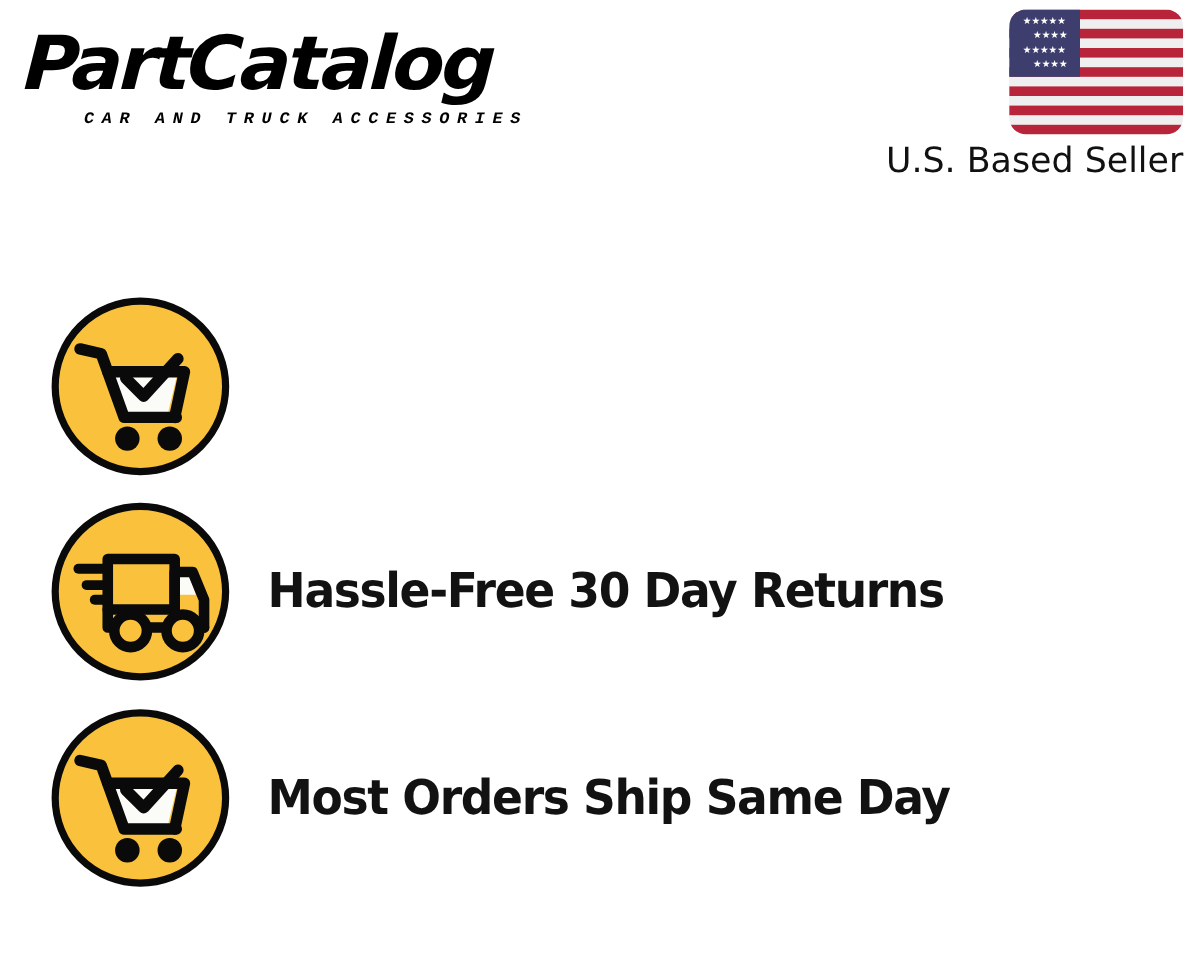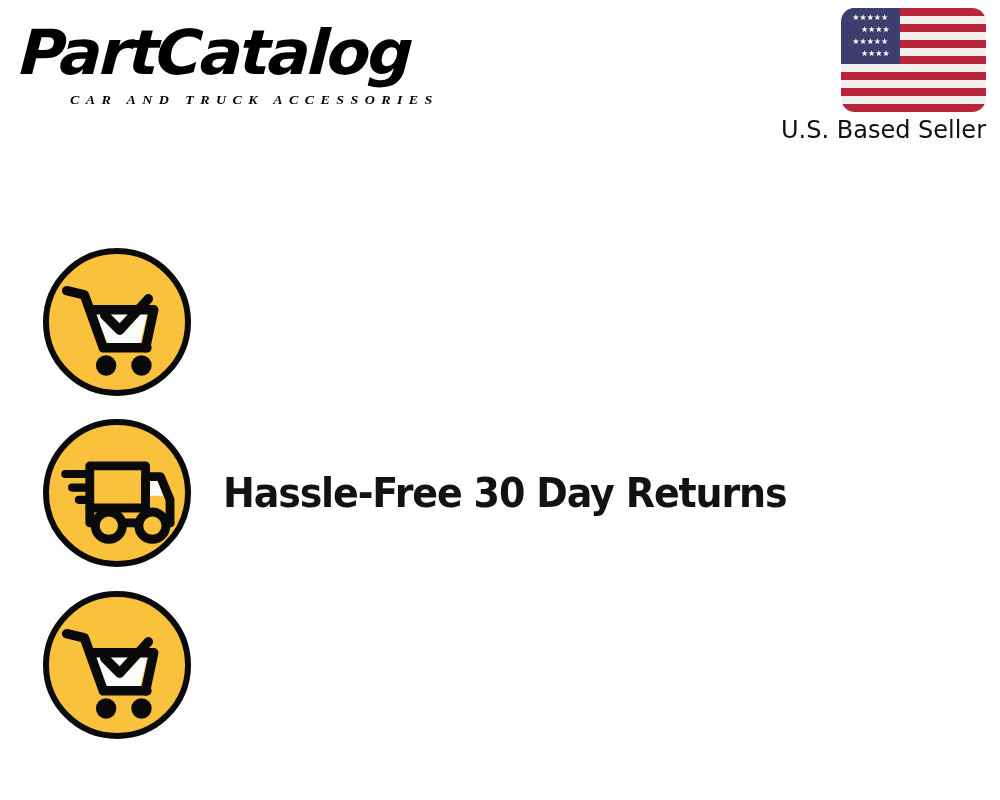--- a/index.html
+++ b/index.html
@@ -41,21 +41,21 @@
     letter-spacing: -2.5px;
     color: #000000;
     white-space: nowrap;
     transform: scaleX(1.02) skewX(-3deg);
     transform-origin: left top;
   }
   #brand-tagline {
     position: absolute;
     left: 48px;
     top: 72px;
-    font-family: Liberation Serif, serif;
+    font-family: Liberation Mono, monospace;
     font-weight: bold;
     font-style: italic;
     font-size: 14px;
     letter-spacing: 6.4px;
     color: #000000;
     white-space: nowrap;
     transform: scaleY(0.95);
   }
 
   
@@ -99,21 +99,21 @@
     justify-content: space-evenly;
     color: #ffffff;
     font-size: 8px;
     line-height: 8px;
   }
   .star-row.offset { padding: 0 5px; }
   #seller-label {
     display: block;
     margin-top: 4px;
     font-family: "DejaVu Sans", sans-serif;
-    font-size: 24px;
+    font-size: 29px;
     font-weight: 400;
     color: #111111;
     letter-spacing: 0px;
     white-space: nowrap;
     text-align: right;
   }
 
   
   #features {
     position: absolute;
@@ -282,15 +282,18 @@
     <div class="feature-icon">
       <svg viewBox="0 0 100 100" xmlns="http://www.w3.org/2000/svg">
         <path d="M33 41 L73 41 L67 66 L39 66 Z" fill="#FBFBF7"></path>
         <path d="M13 27 L26 30 L40 69 L72 69" fill="none" stroke="#0a0a0a" stroke-width="7" stroke-linecap="round" stroke-linejoin="round"></path>
         <path d="M30 41 L77 41 L71 69" fill="none" stroke="#0a0a0a" stroke-width="7" stroke-linecap="round" stroke-linejoin="round"></path>
         <path d="M41 45 L52 56 L73 33" fill="none" stroke="#0a0a0a" stroke-width="7" stroke-linecap="round" stroke-linejoin="round"></path>
         <circle cx="42" cy="82" r="7.5" fill="#0a0a0a"></circle>
         <circle cx="68" cy="82" r="7.5" fill="#0a0a0a"></circle>
       </svg>
     </div>
+    <div class="feature-text">
+      <div class="feature-heading">Most Orders Ship Same Day</div>
+    </div>
   </div>
 
 </div>
 
 </body></html>

